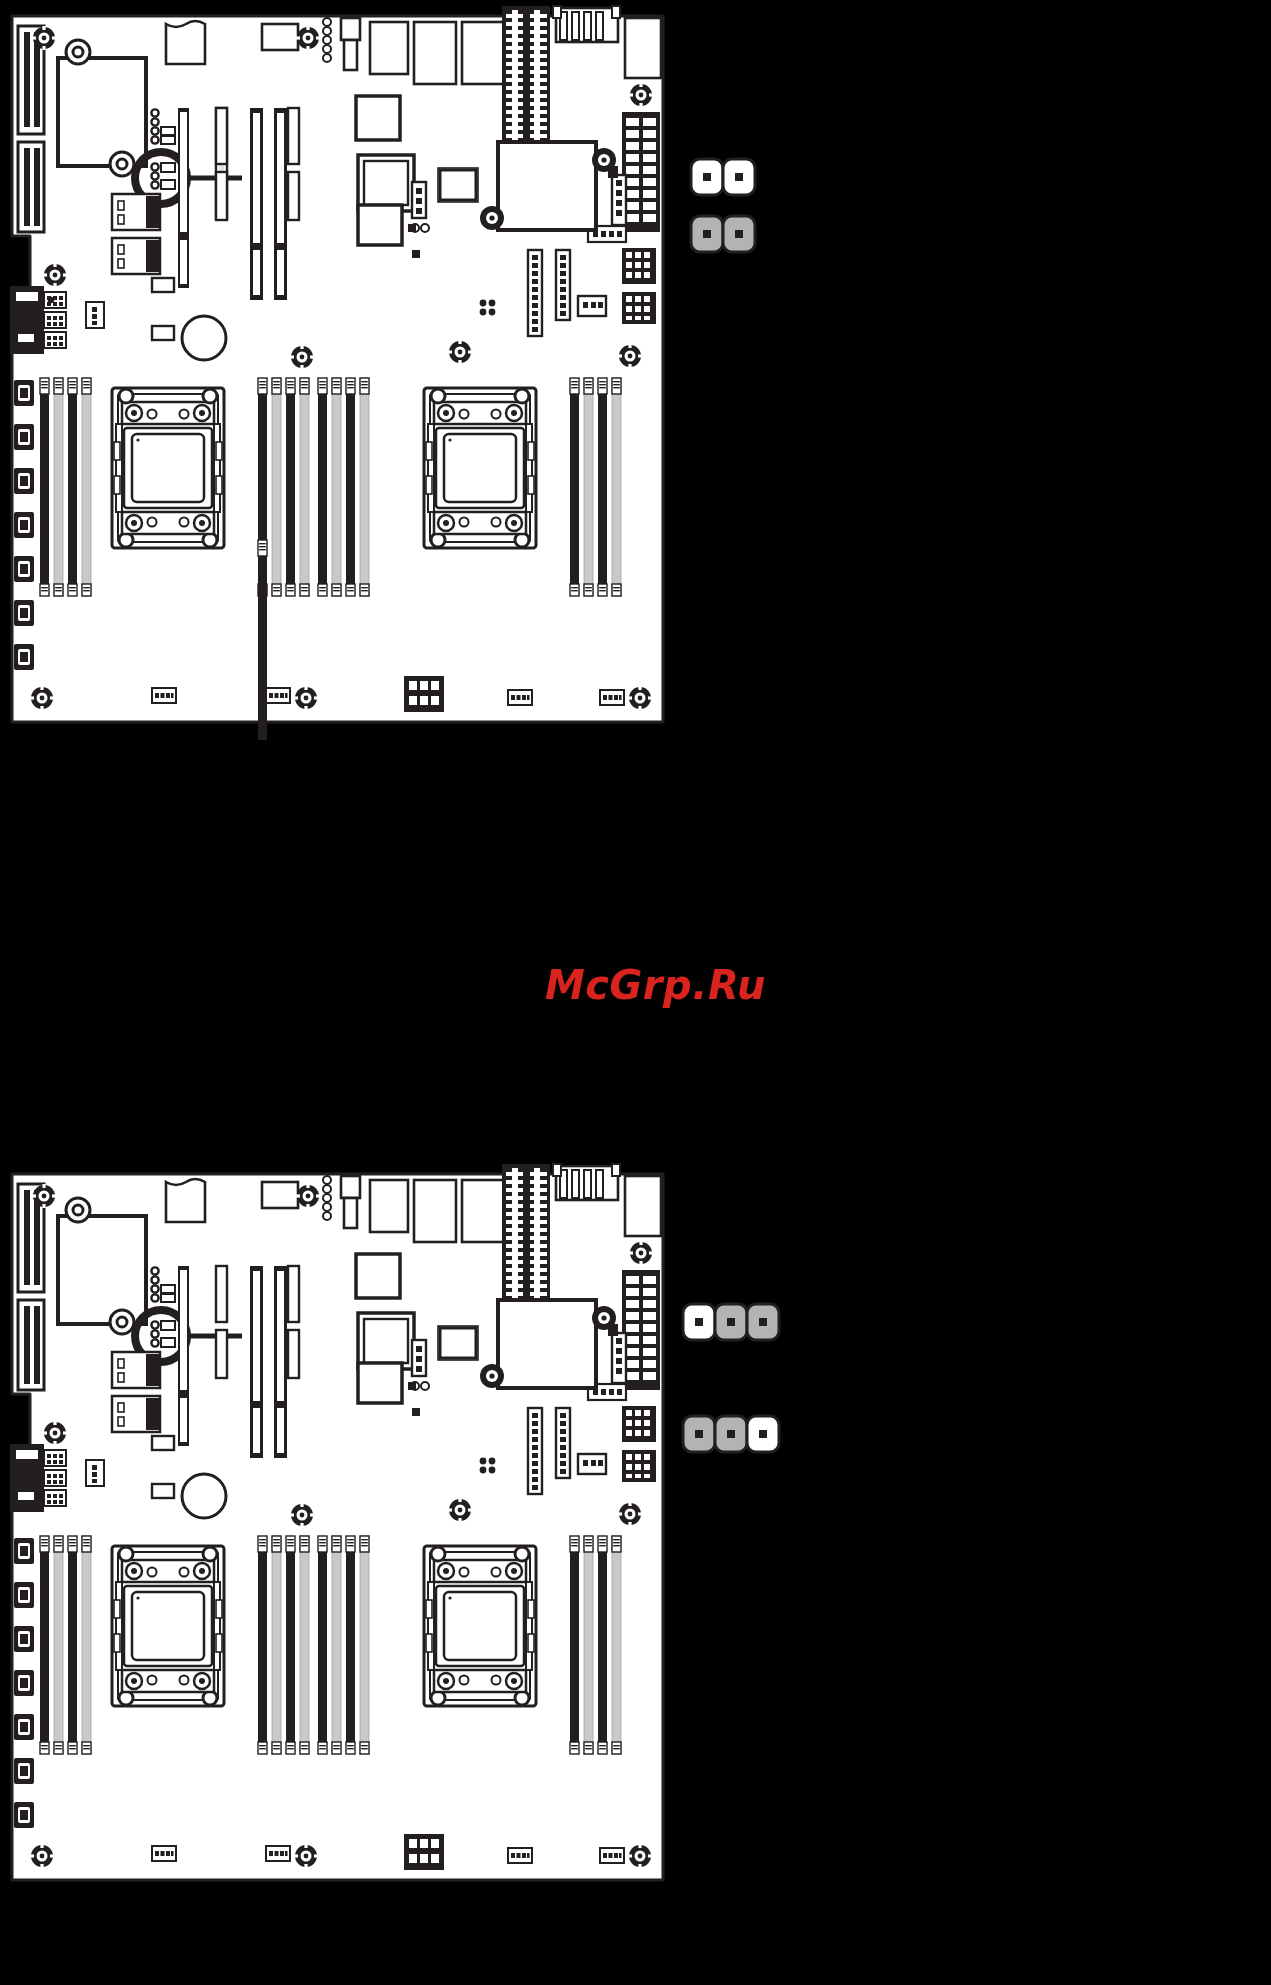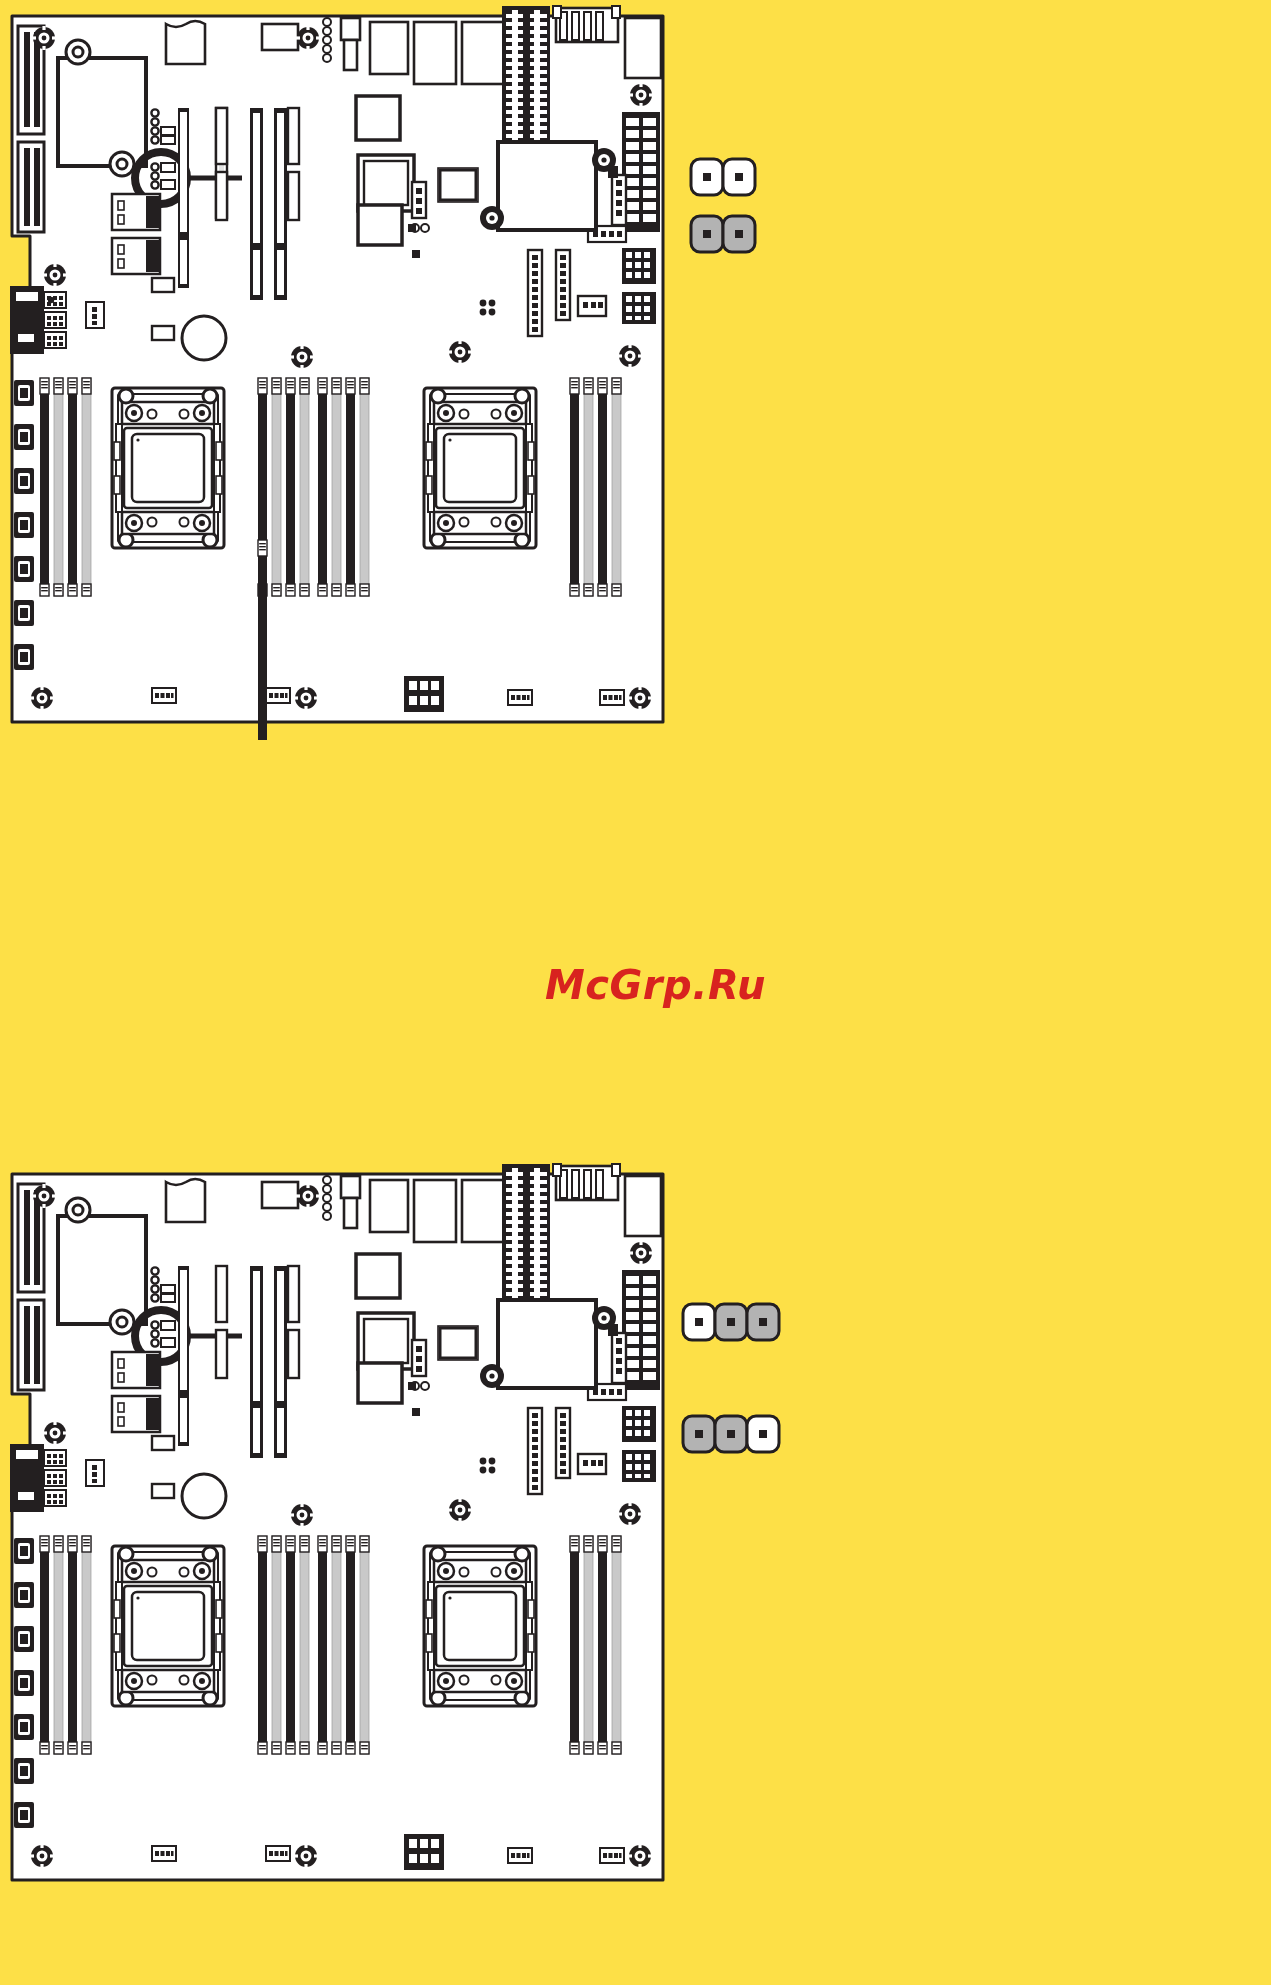--- a/index.html
+++ b/index.html
@@ -1,18 +1,18 @@
 <!DOCTYPE html>
 <html><head>
 <meta charset="utf-8">
 <style>
   html,body{margin:0;padding:0;background:#ffffff;}
   body{width:1271px;height:1985px;position:relative;overflow:hidden;
        font-family:"Liberation Sans", sans-serif;}
-  .page{position:absolute;left:0;top:0;width:1271px;height:1985px;background:#fde047;}
+  .page{position:absolute;left:0;top:0;width:1271px;height:1985px;background:#000000;}
 
   .board-fig{position:absolute;}
   .board-fig svg{display:block;}
 
   .watermark{
     position:absolute;
     color:#d8231f;
     font-family:"DejaVu Sans", sans-serif;
     font-style:italic;
     font-weight:bold;

